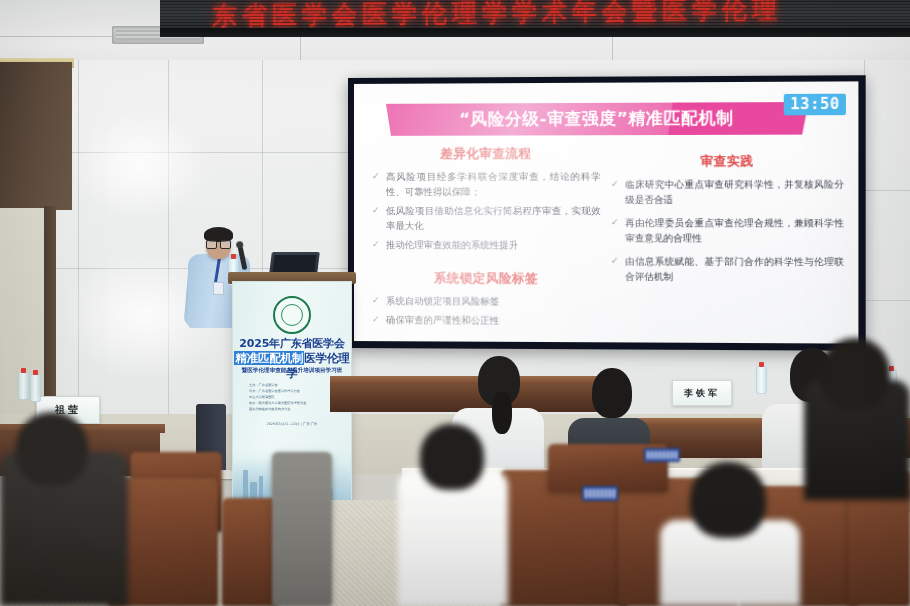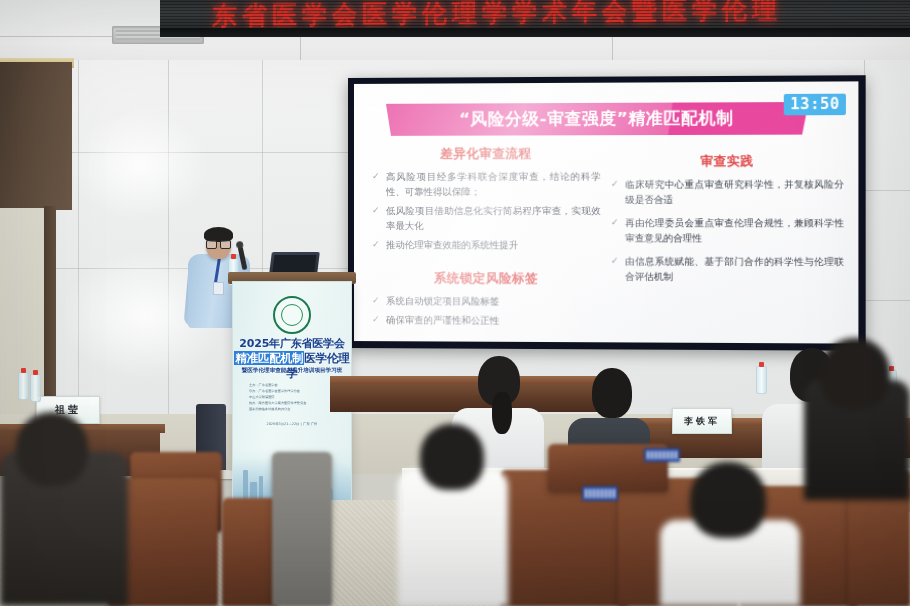--- a/index.html
+++ b/index.html
@@ -475,21 +475,21 @@
   </div>
 
   <div class="table-left-top blur-sm"></div>
   <div class="table-left blur-sm"></div>
   <div class="nameplate blur-sm" style="left:36px;top:396px;width:62px;height:26px;">祖莹</div>
   <div class="bottle blur-sm" style="left:18px;top:372px;"></div>
   <div class="bottle blur-sm" style="left:30px;top:374px;"></div>
 
   <div class="row-desk blur-sm" style="left:604px;top:424px;width:306px;height:34px;"></div>
   <div class="desk-top blur-sm" style="left:604px;top:418px;width:306px;height:8px;"></div>
-  <div class="nameplate blur-sm" style="left:672px;top:408px;width:58px;height:24px;font-size:9px;">李铁军</div>
+  <div class="nameplate blur-sm" style="left:672px;top:380px;width:58px;height:24px;font-size:9px;">李铁军</div>
   <div class="bottle blur-sm" style="left:756px;top:366px;"></div>
   <div class="bottle blur-sm" style="left:874px;top:368px;"></div>
   <div class="bottle blur-sm" style="left:886px;top:370px;"></div>
 
   <div class="row-desk blur-sm" style="left:330px;top:382px;width:280px;height:30px;"></div>
   <div class="desk-top blur-sm" style="left:330px;top:376px;width:280px;height:8px;"></div>
 
   <div class="person blur-sm">
     <div class="p-body" style="left:452px;top:408px;width:92px;height:70px;background:linear-gradient(180deg,#f3f4f4,#dfe2e3);"></div>
     <div class="p-head" style="left:478px;top:356px;width:42px;height:50px;background:#211f1e;"></div>

